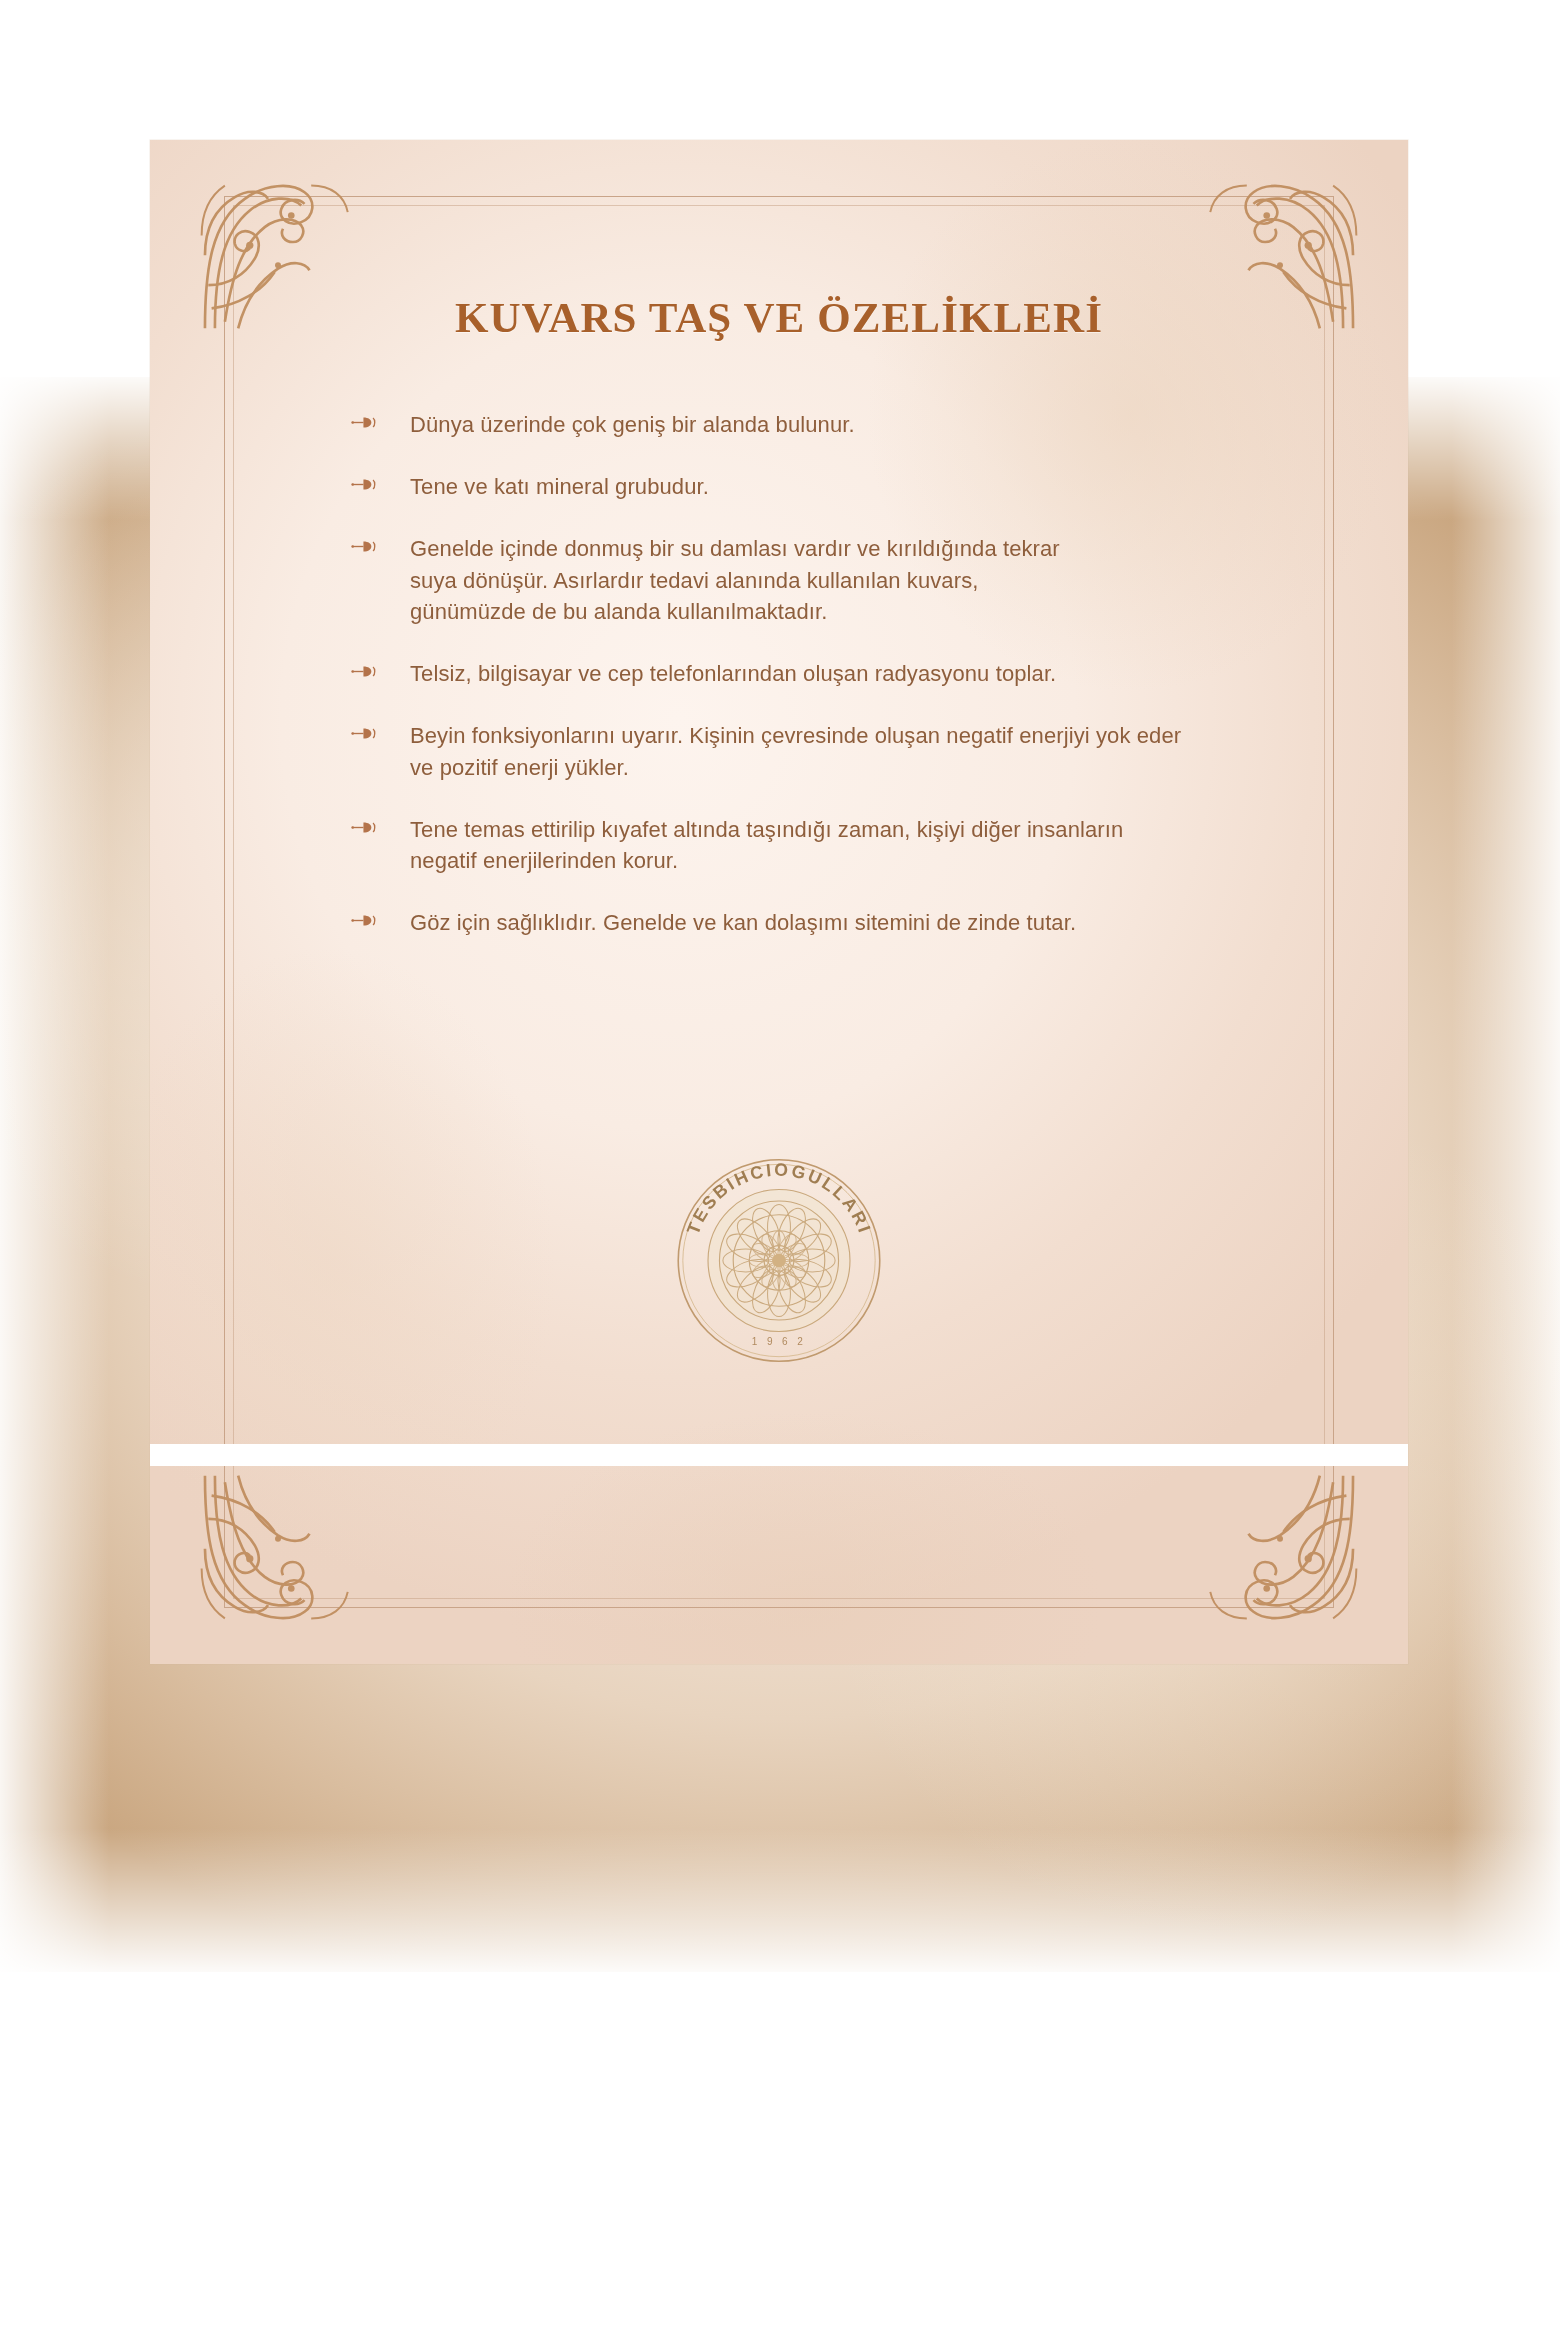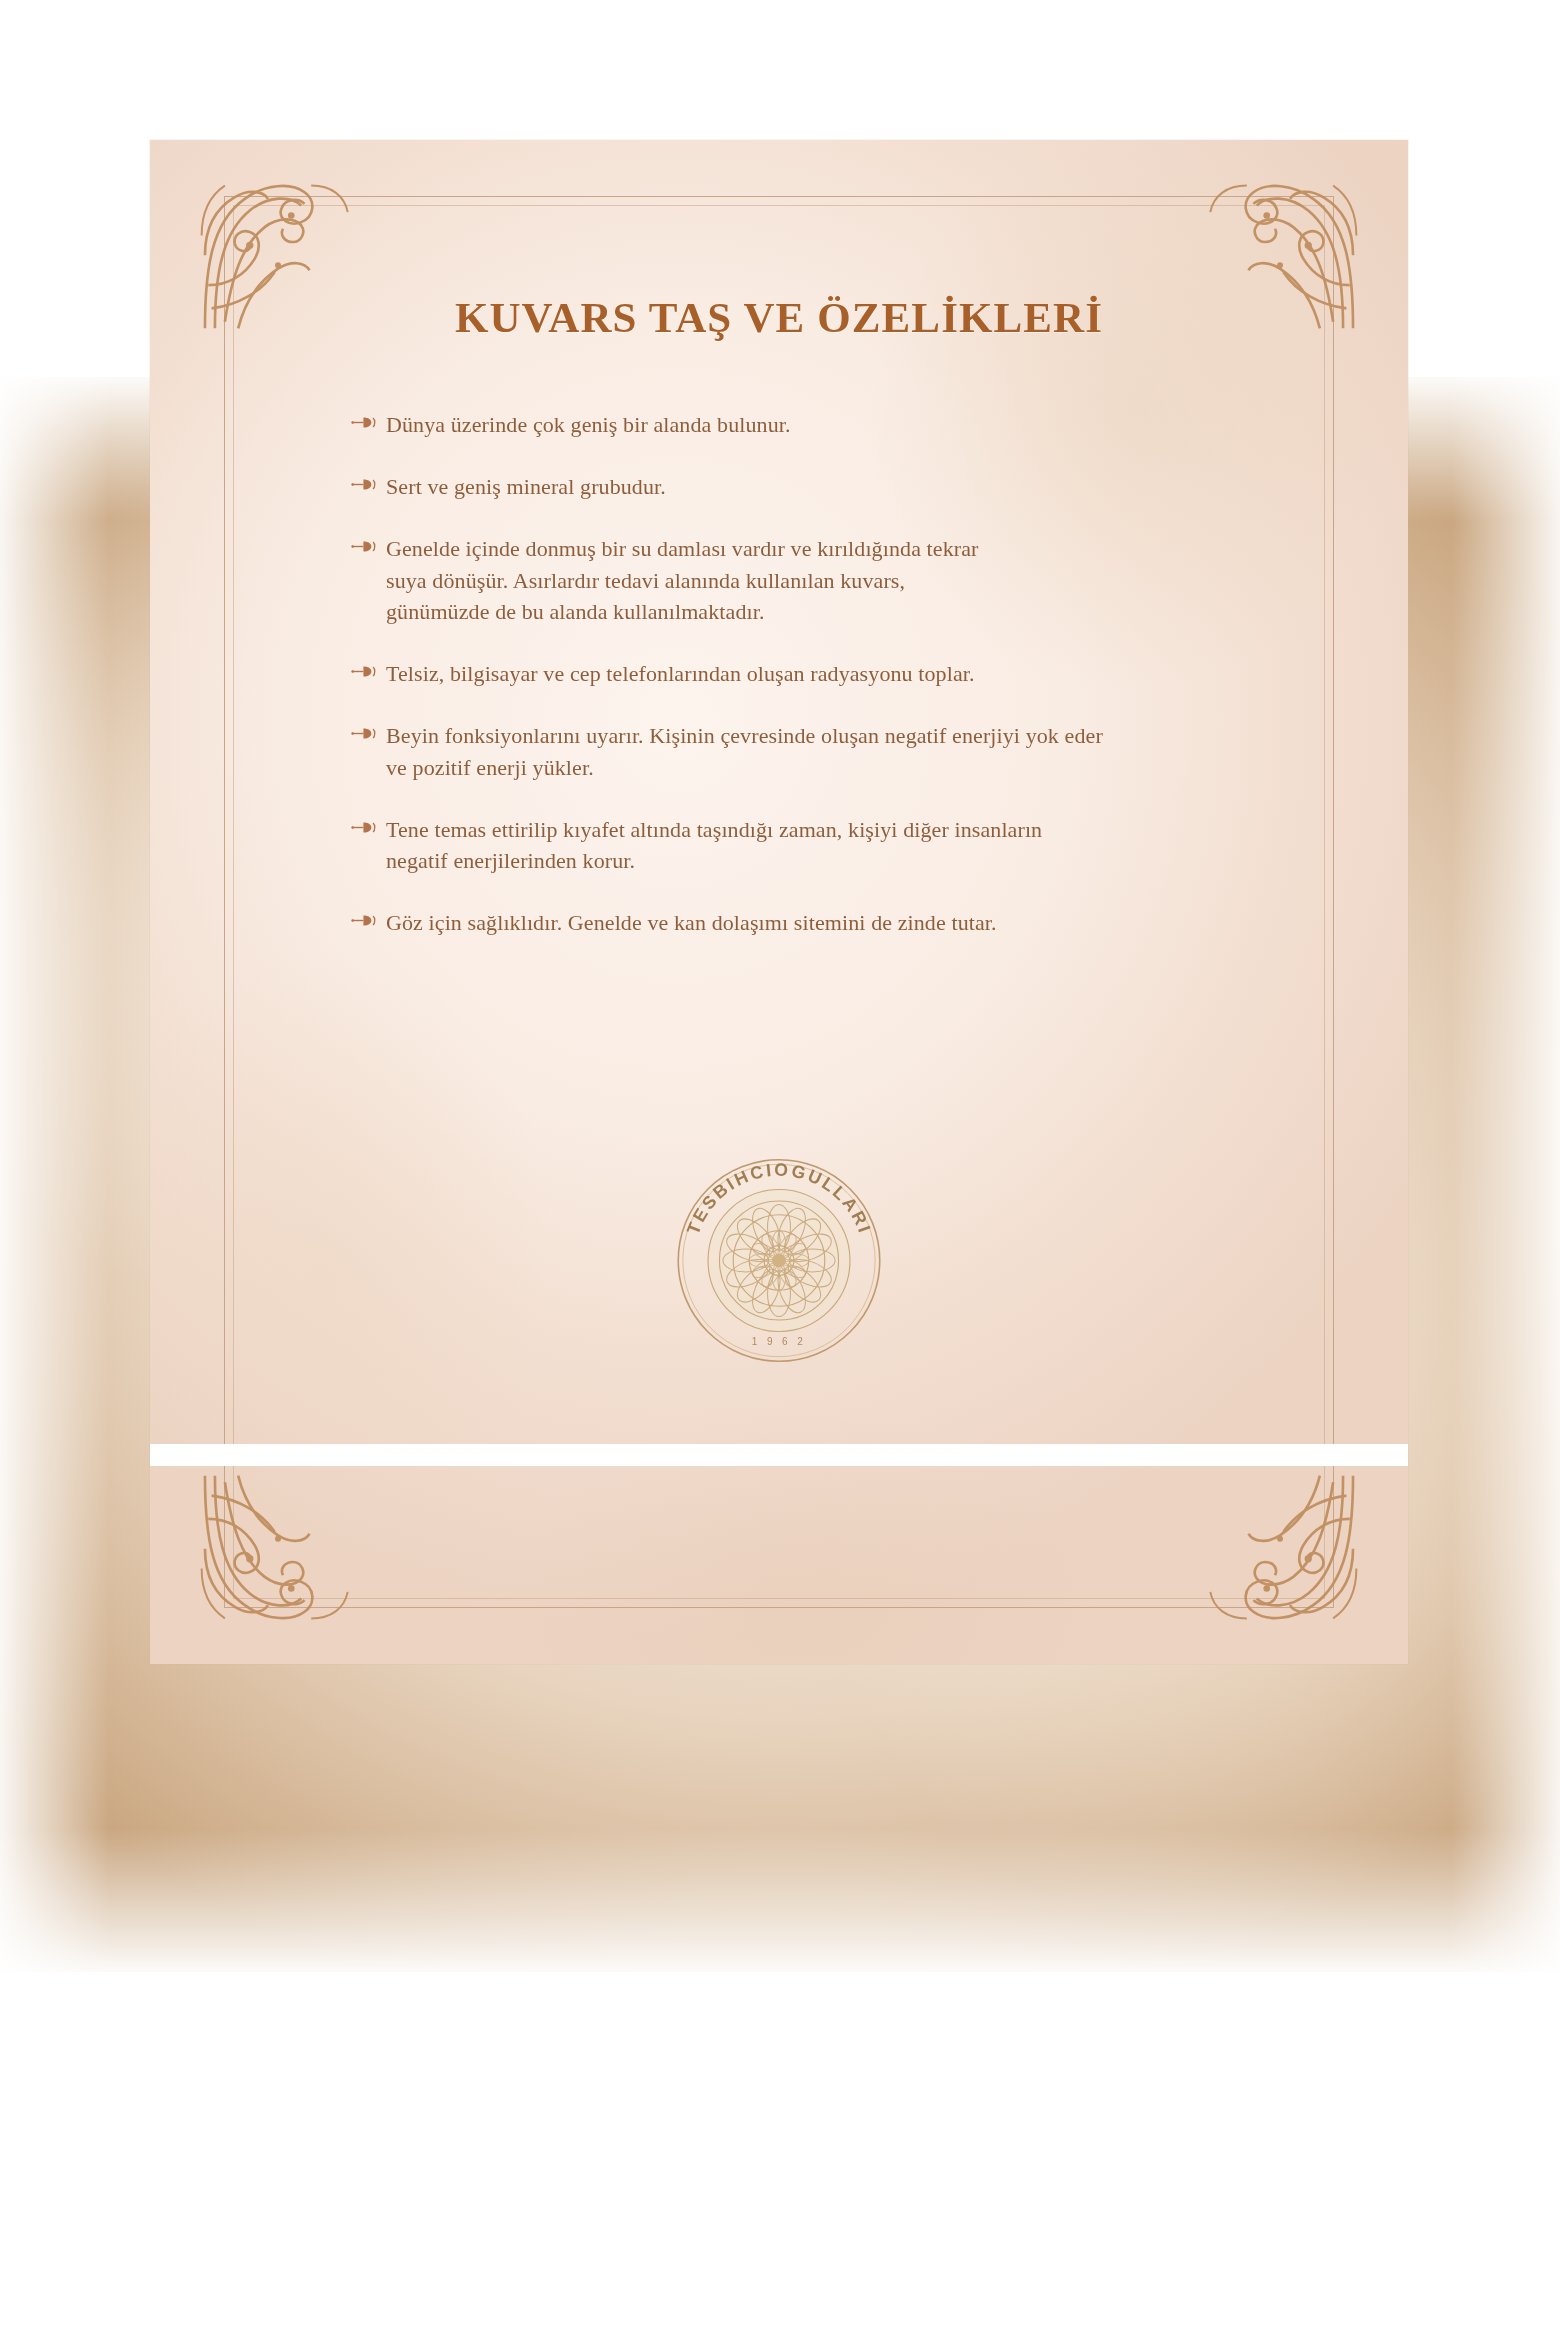--- a/index.html
+++ b/index.html
@@ -143,26 +143,27 @@
   }
   .bullet {
     flex: 0 0 auto;
     width: 35px;
     margin-top: 5.7px;
     color: #b4734a;
   }
   .bullet svg { width: 26px; height: 15px; display: block; }
   .item-text {
     flex: 1 1 auto;
-    font-family: Liberation Serif, serif;
+    font-family: Liberation Sans, sans-serif;
     font-size: 22px;
     line-height: 1.42;
     color: #8e5e3c;
     letter-spacing: 0.1px;
     white-space: pre-line;
+    margin-left: 24px;
   }
 
   
   .seal {
     position: absolute;
     left: 50%;
     transform: translateX(-50%);
     top: 1006px;
     width: 229px;
     height: 229px;
@@ -276,21 +277,21 @@
 
       <div class="item">
         <span class="bullet">
           <svg viewBox="0 0 46 26" fill="none" stroke="currentColor" stroke-width="2">
             <path d="M2 13 H22" stroke-width="2.4"></path>
             <path d="M22 4 C31 4 36 8 36 13 C36 18 31 22 22 22 Z" fill="currentColor" stroke="none"></path>
             <path d="M39 5 C43 8 43 18 39 21" stroke-width="2.4"></path>
             <circle cx="3" cy="13" r="2.4" fill="currentColor" stroke="none"></circle>
           </svg>
         </span>
-        <span class="item-text">Sert ve geniş mineral grubudur.</span>
+        <span class="item-text">Tene ve katı mineral grubudur.</span>
       </div>
 
       <div class="item">
         <span class="bullet">
           <svg viewBox="0 0 46 26" fill="none" stroke="currentColor" stroke-width="2">
             <path d="M2 13 H22" stroke-width="2.4"></path>
             <path d="M22 4 C31 4 36 8 36 13 C36 18 31 22 22 22 Z" fill="currentColor" stroke="none"></path>
             <path d="M39 5 C43 8 43 18 39 21" stroke-width="2.4"></path>
             <circle cx="3" cy="13" r="2.4" fill="currentColor" stroke="none"></circle>
           </svg>

